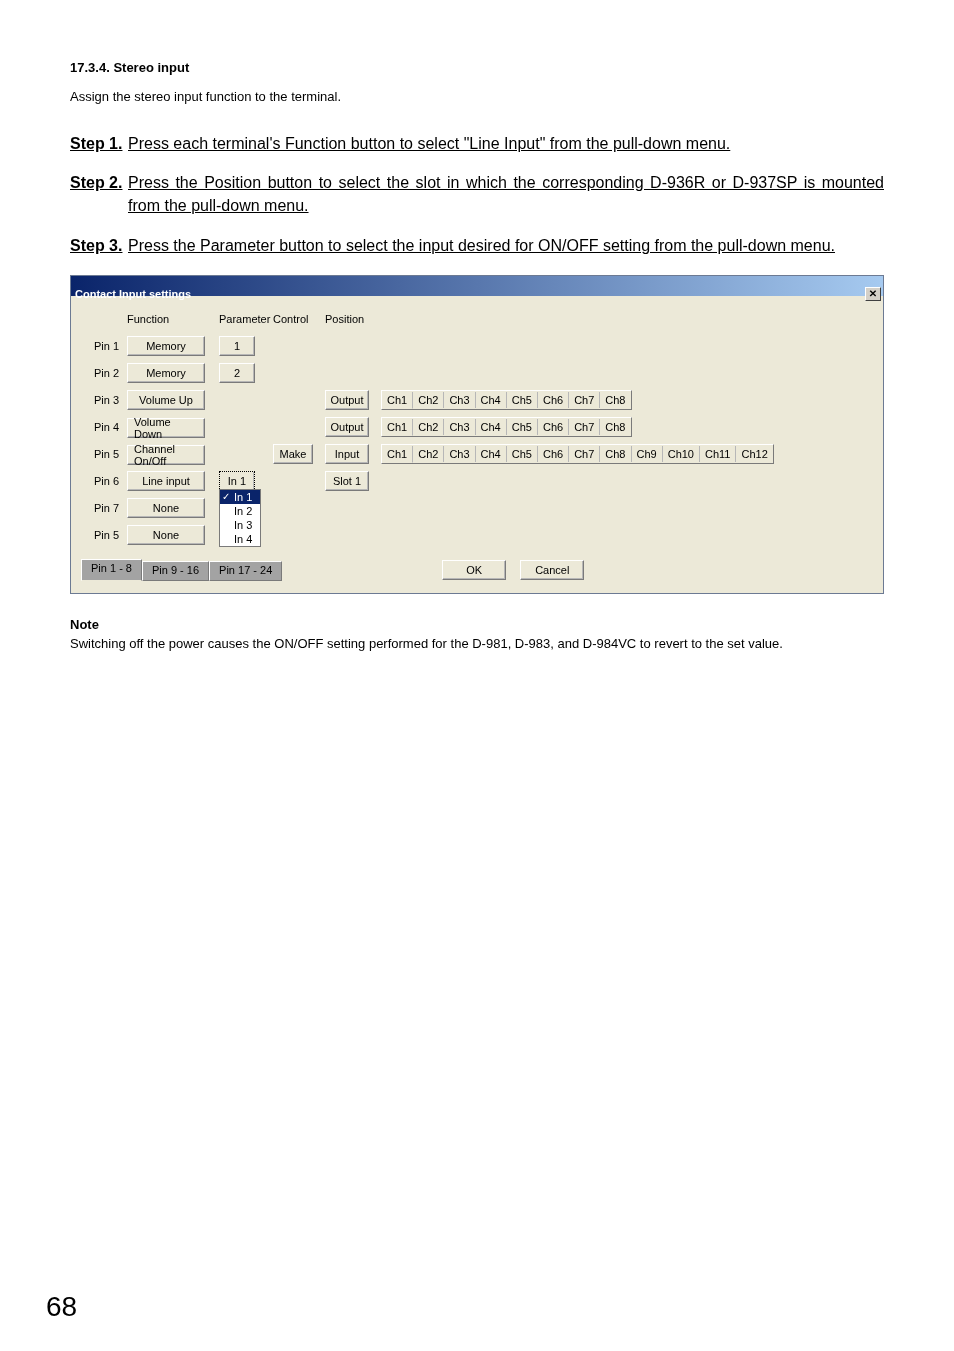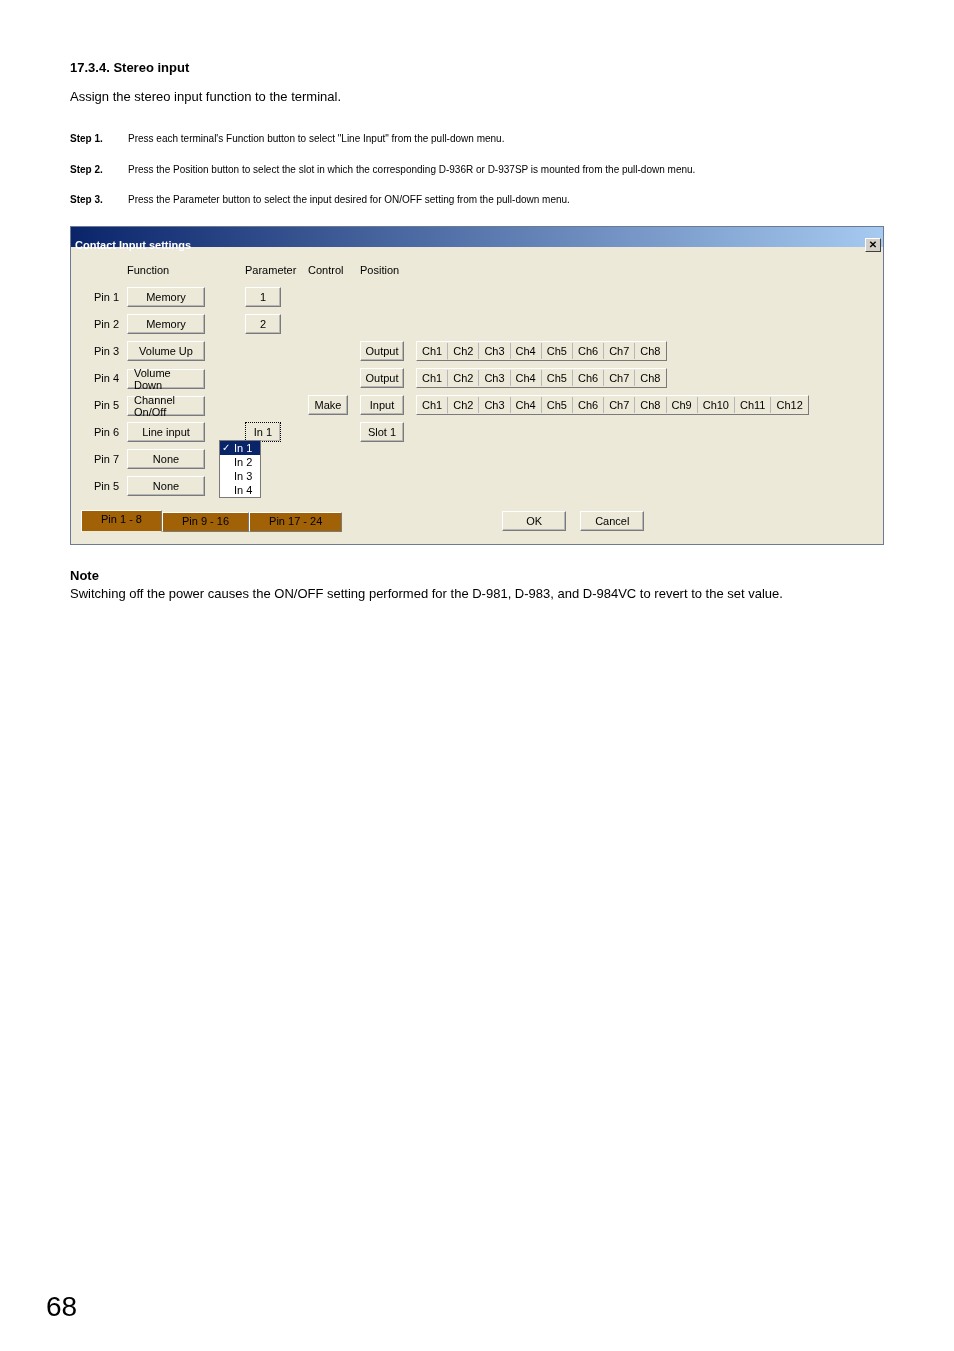--- a/index.html
+++ b/index.html
@@ -18,23 +18,24 @@
     font-weight: bold;
     font-size: 13px;
     margin-bottom: 14px;
   }
   .body-text {
     font-size: 13px;
     margin-bottom: 28px;
   }
   .step-row {
     display: flex;
-    font-size: 10px;
+    font-size: 16px;
     margin-bottom: 16px;
     line-height: 1.45;
+    text-decoration: underline;
   }
   .step-label {
     font-weight: bold;
     flex: 0 0 58px;
   }
   .step-body { flex: 1; text-align: justify; }
   .dialog {
     margin-top: 18px;
     margin-bottom: 22px;
     border: 1px solid #6c7a93;
@@ -72,21 +73,21 @@
   .dlg-body {
     padding: 10px 10px 12px 10px;
   }
   .hdr-row, .pin-row {
     display: flex;
     align-items: center;
     height: 27px;
   }
   .col-pin   { width: 46px; text-align: right; padding-right: 8px; }
   .col-func  { width: 92px; }
-  .col-param { width: 63px; margin-left: 26px; }
+  .col-param { width: 54px; }
   .col-ctrl  { width: 52px; }
   .col-pos   { width: 56px; }
   .col-chan  { flex: 1; }
   .hdr-row { font-size: 11px; color: #000; }
   .hdr-row .col-pin { }
   .btn {
     display: inline-flex;
     align-items: center;
     justify-content: center;
     height: 20px;
@@ -160,22 +161,22 @@
   }
   .pin-tabs {
     display: flex;
     height: 22px;
     margin-right: 160px;
   }
   .pin-tab {
     border: 1px solid #fff;
     border-right-color: #7a7a7a;
     border-bottom-color: #ece9d8;
-    background: #a16207;
-    padding: 2px 19px;
+    background: #a3a3a3;
+    padding: 2px 9px;
     font-size: 11px;
     position: relative;
   }
   .pin-tab.active {
     border-bottom-color: #ece9d8;
     z-index: 2;
   }
   .pin-tab:not(.active) {
     border-bottom-color: #7a7a7a;
     margin-top: 2px;

